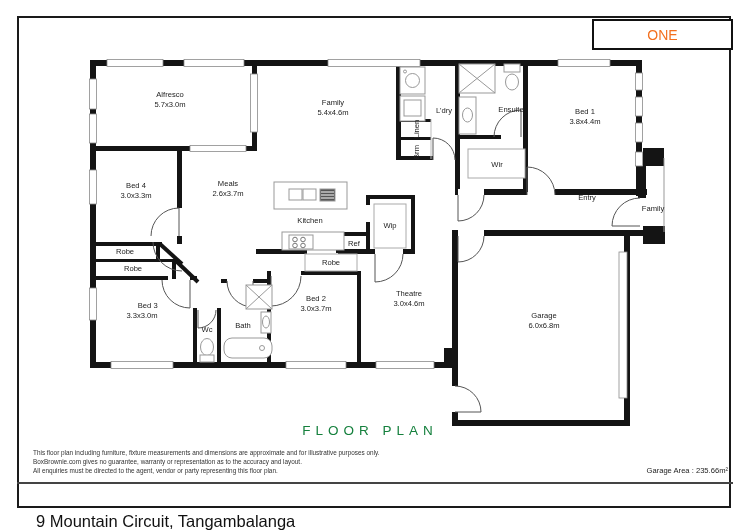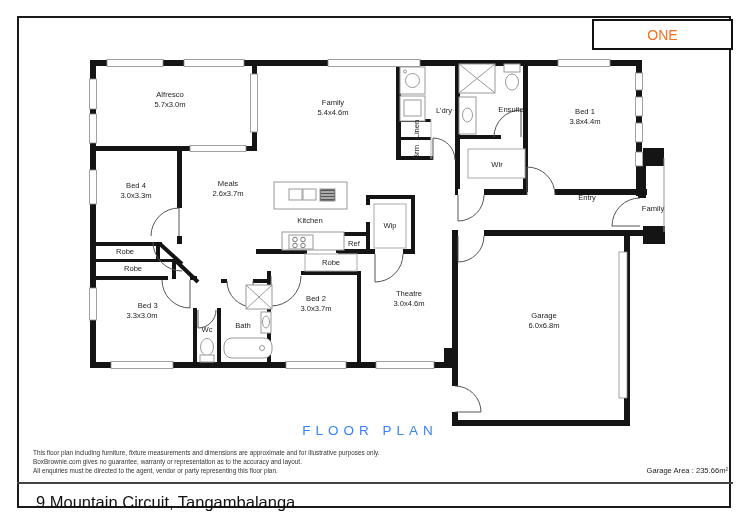--- a/index.html
+++ b/index.html
@@ -10,25 +10,25 @@
   .logo-box{position:absolute;left:592px;top:19px;width:141px;height:31px;
             border:2px solid #111;box-sizing:border-box;display:flex;
             align-items:center;justify-content:center;background:#fff;}
   .logo-box .one{font-weight:normal;font-size:14px;letter-spacing:0px;}
   .logo-box .agency{font-weight:500;font-size:21px;color:#111;letter-spacing:0px;}
   #plan-svg{position:absolute;left:0;top:0;}
   .room-label{position:absolute;transform:translate(-50%,-50%);text-align:center;
               font-size:7.6px;line-height:9.6px;color:#222;white-space:nowrap;z-index:5;}
   .room-label.rot{transform:translate(-50%,-50%) rotate(-90deg);}
   .plan-title{position:absolute;left:270px;top:423px;width:200px;text-align:center;
-              font-size:13.5px;letter-spacing:5px;color:#3b82f6;}
+              font-size:13.5px;letter-spacing:5px;color:#15803d;}
   .disclaimer{position:absolute;left:33px;top:448px;font-size:6.4px;line-height:9px;color:#333;}
   .total-area{position:absolute;right:22px;top:466px;font-size:7.6px;color:#222;}
   .rule{position:absolute;left:17px;top:482px;width:716px;height:1.5px;background:#444;}
-  .address{position:absolute;left:36px;top:493px;font-size:16.5px;color:#111;}
+  .address{position:absolute;left:36px;top:512px;font-size:16.5px;color:#111;}
 </style>
 </head>
 <body>
 
 <div class="frame"></div>
 
 <div class="logo-box">
   <span class="one" style="color: rgb(243, 112, 31);">ONE</span>
 </div>
 

